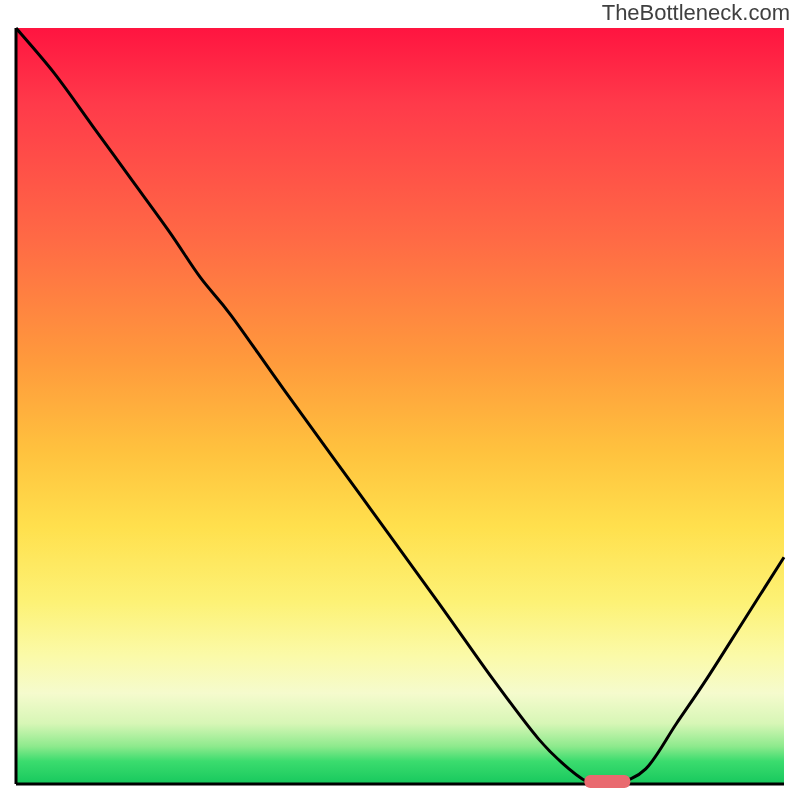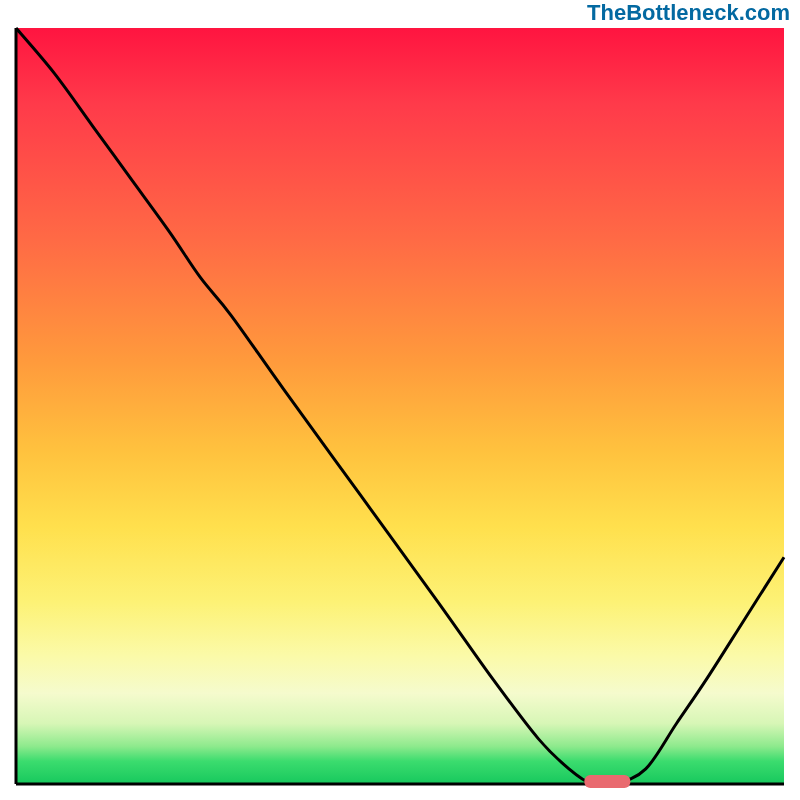--- a/index.html
+++ b/index.html
@@ -13,22 +13,22 @@
   .wrap {
     position: relative;
     width: 800px;
     height: 800px;
   }
   .watermark {
     position: absolute;
     top: 0;
     right: 10px;
     font-size: 22px;
-    font-weight: 700;
-    color: #0369a1;
+    font-weight: 400;
+    color: #404040;
     z-index: 5;
   }
   .chart-area {
     position: absolute;
     left: 14px;
     top: 28px;
     width: 772px;
     height: 758px;
   }
   .gradient {

